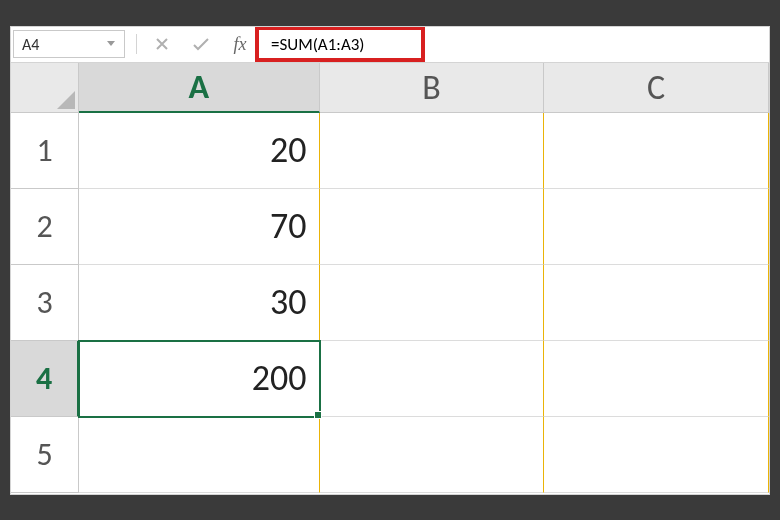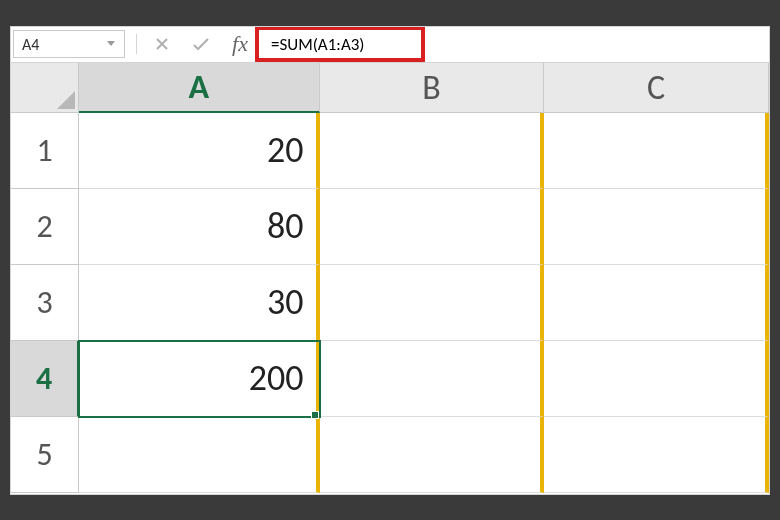--- a/index.html
+++ b/index.html
@@ -63,21 +63,21 @@
     }
     .fb-btn svg { stroke: #b0b0b0; }
     .fx-label {
       width: 28px;
       height: 28px;
       display: flex;
       align-items: center;
       justify-content: center;
       font-style: italic;
       font-family: "Times New Roman", serif;
-      font-size: 22px;
+      font-size: 18px;
       color: #666;
     }
     .formula-input-wrap {
       flex: 1;
       height: 28px;
       position: relative;
       display: flex;
       align-items: flex-start;
     }
     .formula-input {
@@ -169,21 +169,21 @@
     }
     .cells {
       position: absolute;
       top: 50px; left: 68px; right: 0; bottom: 0;
     }
     .row {
       display: flex;
       height: 76px;
     }
     .cell {
-      border-right: 4px solid #eab308;
+      border-right: 1px solid #eab308;
       border-bottom: 1px solid #dcdcdc;
       display: flex;
       align-items: center;
       justify-content: flex-end;
       padding: 0 12px;
       font-size: 36px;
       color: #222;
       position: relative;
     }
     .cell.selected {
@@ -275,21 +275,21 @@
     <div class="cells">
       <div class="row">
         <div class="cell col-A">
             <span>20</span>
           </div>
         <div class="cell col-B"></div>
         <div class="cell col-C"></div>
       </div>
       <div class="row">
         <div class="cell col-A">
-            <span>80</span>
+            <span>70</span>
           </div>
         <div class="cell col-B"></div>
         <div class="cell col-C"></div>
       </div>
       <div class="row">
         <div class="cell col-A">
             <span>30</span>
           </div>
         <div class="cell col-B"></div>
         <div class="cell col-C"></div>

